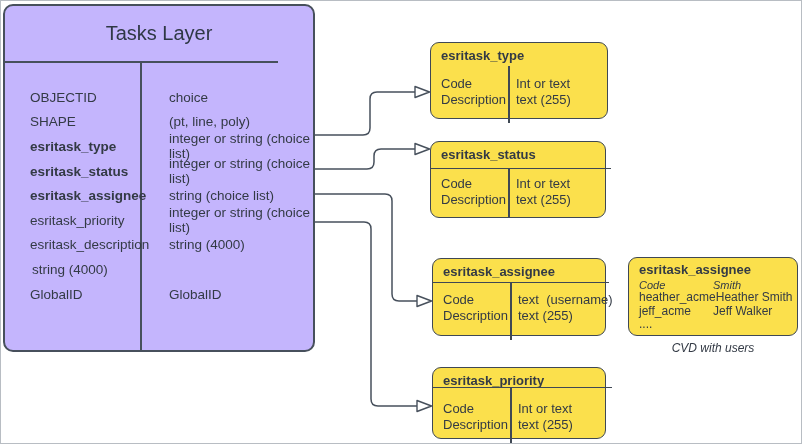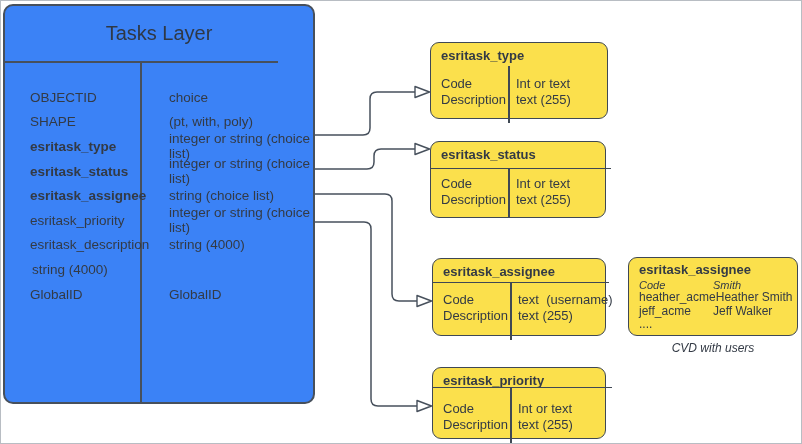--- a/index.html
+++ b/index.html
@@ -8,22 +8,22 @@
     position:relative;width:802px;height:444px;background:#ffffff;
     border:1px solid #B8BDC3;box-sizing:border-box;overflow:hidden;
     color:#333A45;
   }
   
   #wires{position:absolute;left:0;top:0;width:802px;height:444px;}
   #wires path{fill:none;stroke:#47505C;stroke-width:1.5;stroke-linejoin:round;}
   #wires polygon{fill:#ffffff;stroke:#47505C;stroke-width:1.4;stroke-linejoin:round;}
   
   .entity{
-    position:absolute;left:2px;top:3px;width:312px;height:400px;
-    background:#3b82f6;border:2px solid #47505C;border-radius:10px;box-sizing:border-box;
+    position:absolute;left:2px;top:3px;width:312px;height:348px;
+    background:#c4b5fd;border:2px solid #47505C;border-radius:10px;box-sizing:border-box;
   }
   .ent-title{height:55px;line-height:55px;text-align:center;font-size:20px;color:#2F3845;}
   .ent-hr{position:absolute;left:0;top:55px;width:273px;height:0;border-top:2px solid #47505C;}
   .ent-vline{position:absolute;left:135px;top:55px;bottom:0;width:2px;background:#47505C;}
   .ent-rows{position:absolute;left:0;right:0;top:79px;}
   .frow{display:flex;align-items:center;height:24.6px;font-size:13.5px;margin-left:16px;}
   .fname{flex:0 0 137px;padding-left:9px;box-sizing:border-box;}
   .ftype{padding-left:11px;}
   .bold{font-weight:bold;}
   
@@ -84,21 +84,21 @@
     <div class="ent-title">Tasks Layer</div>
     <div class="ent-hr"></div>
     <div class="ent-vline"></div>
     <div class="ent-rows">
       <div class="frow">
         <div class="fname">OBJECTID</div>
         <div class="ftype">choice</div>
       </div>
       <div class="frow">
         <div class="fname">SHAPE</div>
-        <div class="ftype">(pt, with, poly)</div>
+        <div class="ftype">(pt, line, poly)</div>
       </div>
       <div class="frow">
         <div class="fname bold">esritask_type</div>
         <div class="ftype">integer or string (choice list)</div>
       </div>
       <div class="frow">
         <div class="fname bold">esritask_status</div>
         <div class="ftype">integer or string (choice list)</div>
       </div>
       <div class="frow">

